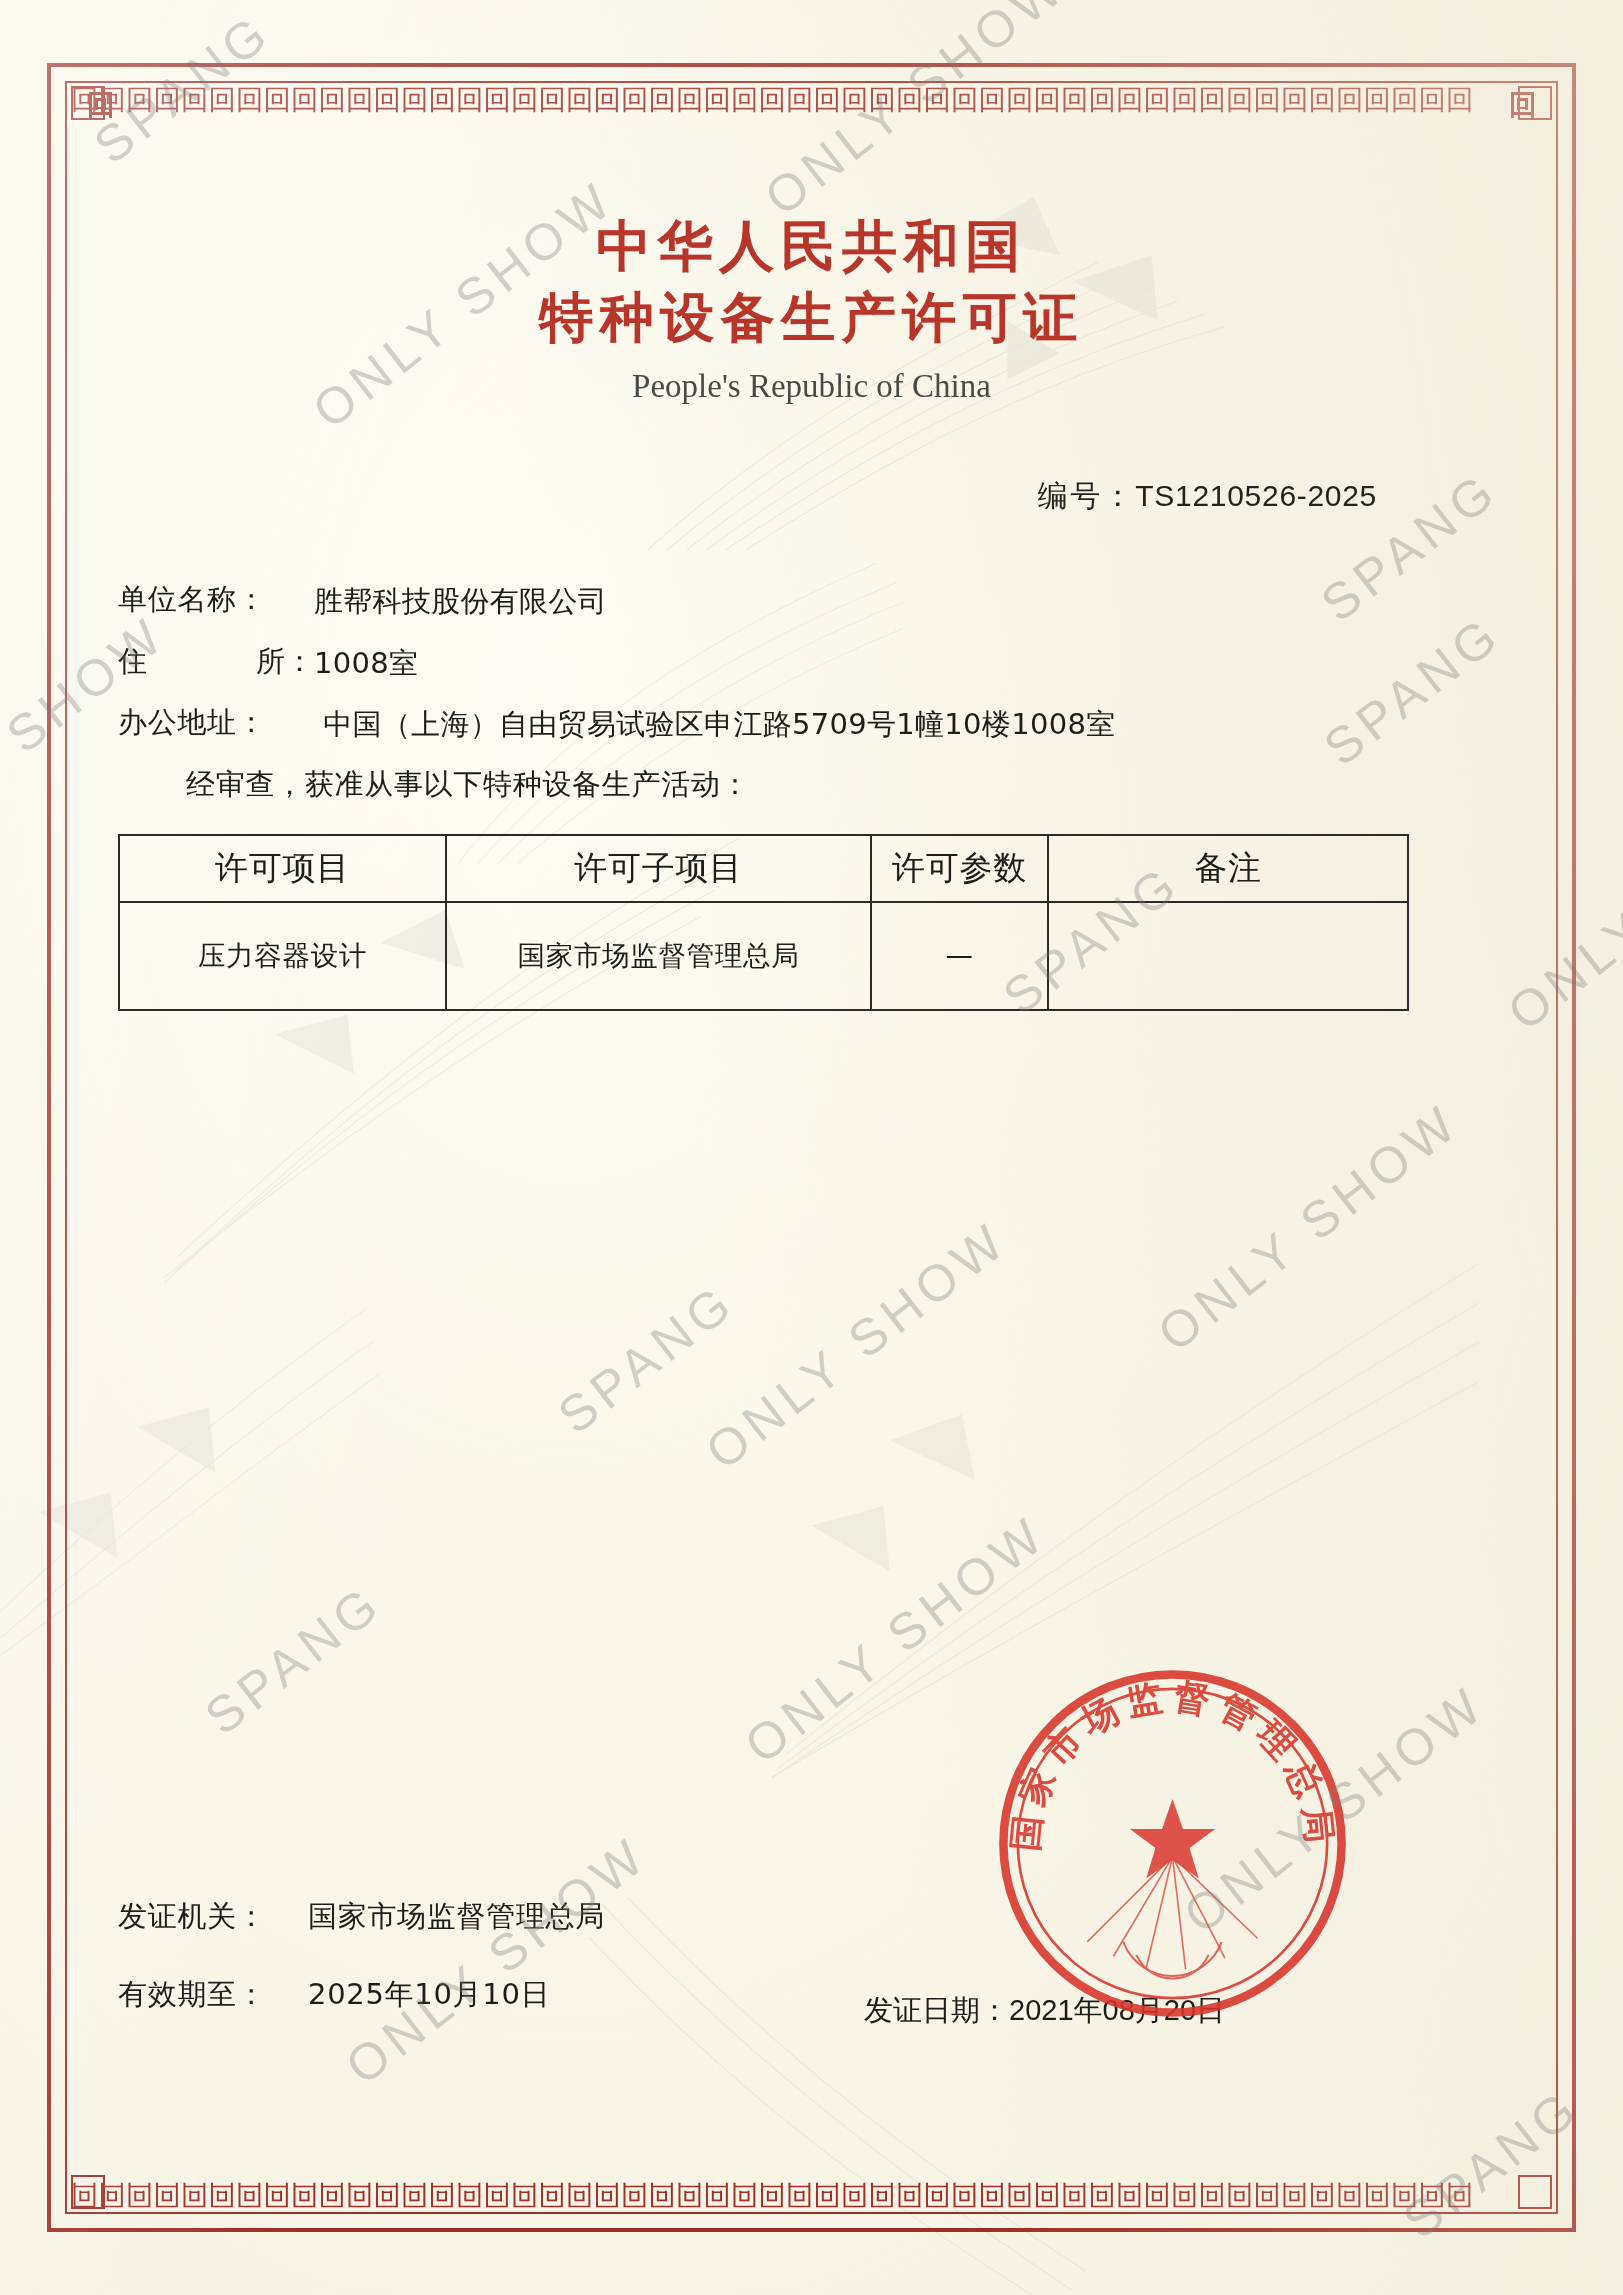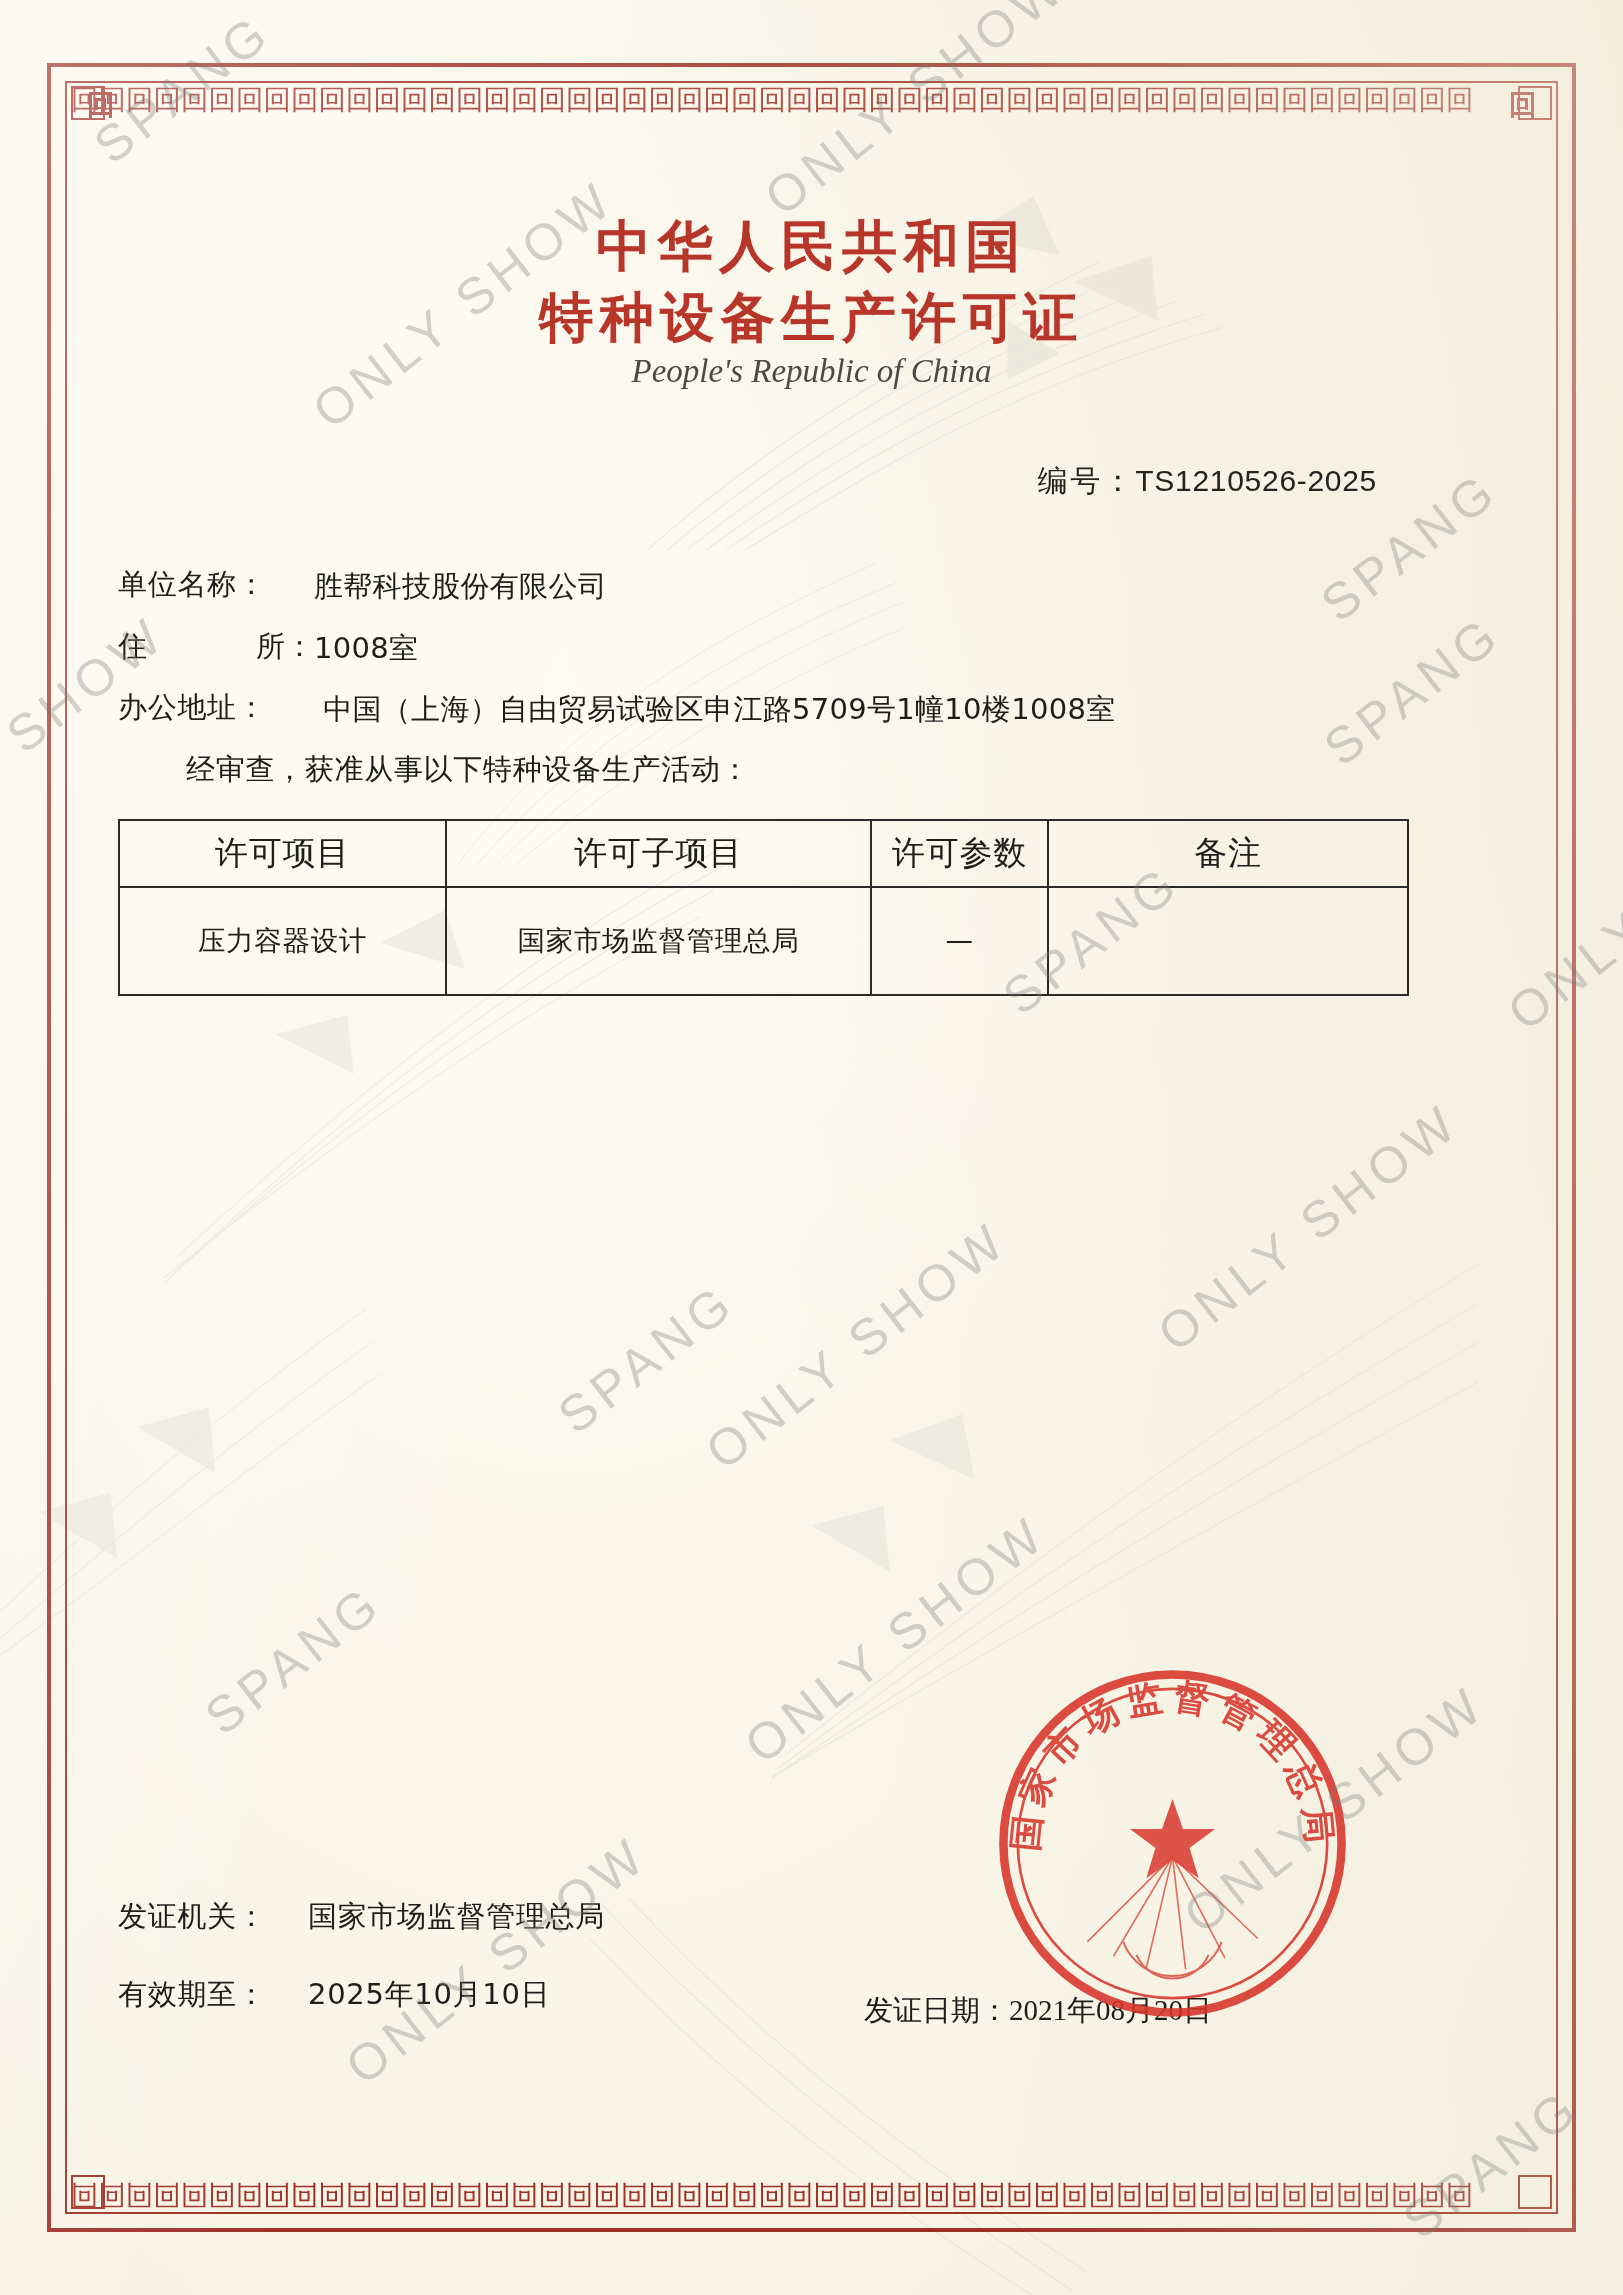--- a/index.html
+++ b/index.html
@@ -123,21 +123,21 @@
   .title-zh2 { font-size: 54px; margin-top: 10.5px; line-height: 1.12; }
 
   .title-en1, .title-en2 {
     text-align: center;
     color: #4a4a46;
     font-family: "Liberation Serif", "DejaVu Serif", serif;
     font-size: 33px;
     line-height: 1.35;
   }
   .title-en1 { margin-top: 15.7px; }
-  .title-en2 { margin-top: 0; font-style: italic; }
+  .title-en2 { margin-top: 15px; }
 
   .serial-row {
     margin-top: 68px;
     text-align: right;
     padding-right: 128px;
     color: #24241f;
     font-size: 30px;
     letter-spacing: 0.7px;
     font-family: "DejaVu Sans", "Liberation Sans", sans-serif;
   }
@@ -232,21 +232,21 @@
     width: 190px;
     flex: 0 0 190px;
     letter-spacing: 0.7px;
   }
   .footer-value { letter-spacing: 0.7px; }
   .issue-date-row {
     position: absolute;
     left: 746px;
     bottom: 22px;
     font-size: 29px;
-    font-family: Liberation Serif, serif;
+    font-family: Liberation Sans, sans-serif;
     white-space: nowrap;
   }
 
   
   .seal {
     position: absolute;
     left: 871px;
     bottom: 26px;
     width: 367px;
     height: 367px;

